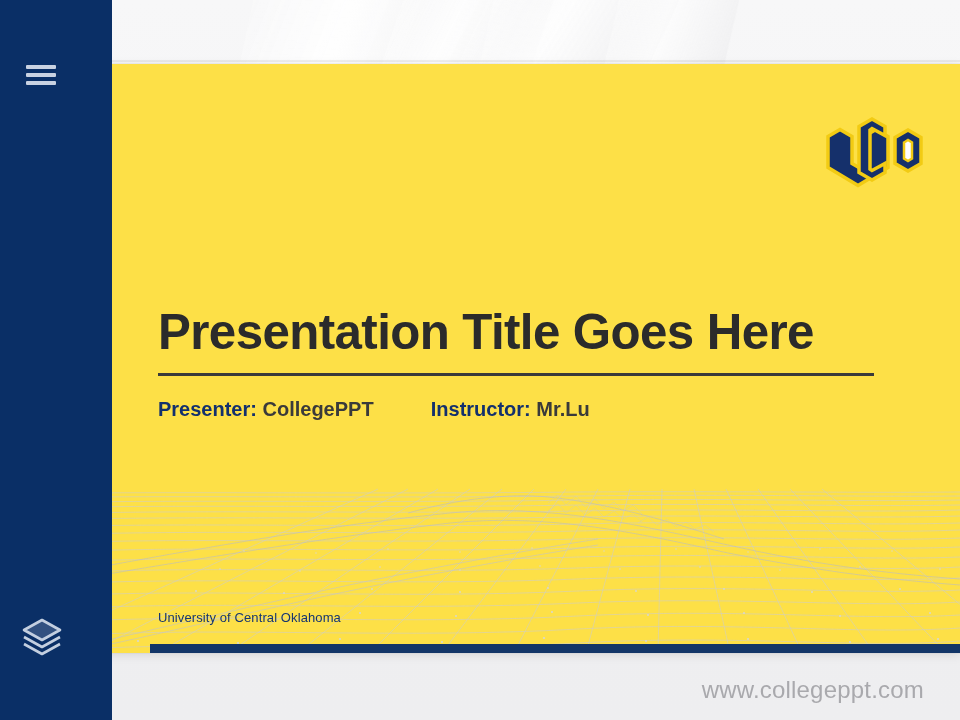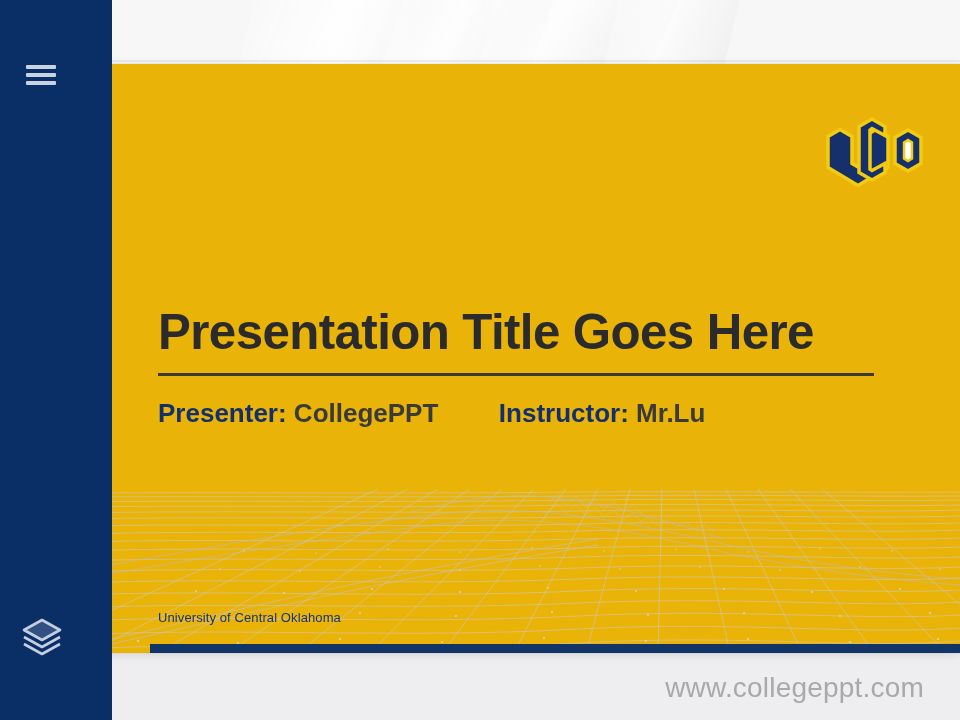--- a/index.html
+++ b/index.html
@@ -85,21 +85,21 @@
     cursor: pointer;
   }
 
   
   .slide {
     position: absolute;
     left: 78px;
     top: 64px;
     width: 882px;
     height: 589px;
-    background: #eab308;
+    background: #fde047;
     overflow: hidden;
     box-shadow: 0 2px 10px rgba(0,0,0,0.10), 0 0 1px rgba(0,0,0,0.20);
     z-index: 4;
   }
 
   
   .mesh {
     position: absolute;
     left: 0;
     bottom: 0;
@@ -140,21 +140,21 @@
     white-space: nowrap;
   }
   .title-rule {
     margin-top: 14px;
     height: 3px;
     width: 716px;
     background: #3a3a3a;
   }
   .meta-row {
     margin-top: 22px;
-    font-size: 26px;
+    font-size: 20px;
     font-weight: bold;
     color: #3a3a3a;
     white-space: nowrap;
   }
   .meta-label { color: #13306d; }
   .meta-value { color: #3a3a3a; }
   .meta-gap { display: inline-block; width: 46px; }
 
   
   .slide-footer {
@@ -173,21 +173,21 @@
     width: 810px;
     height: 9px;
     background: #123567;
   }
 
   
   .watermark {
     position: absolute;
     right: 36px;
     bottom: 16px;
-    font-size: 28px;
+    font-size: 24px;
     color: #a9a9ad;
     letter-spacing: 0.2px;
     z-index: 5;
   }
 </style>
 </head>
 <body>
 
 <div id="app">
 

